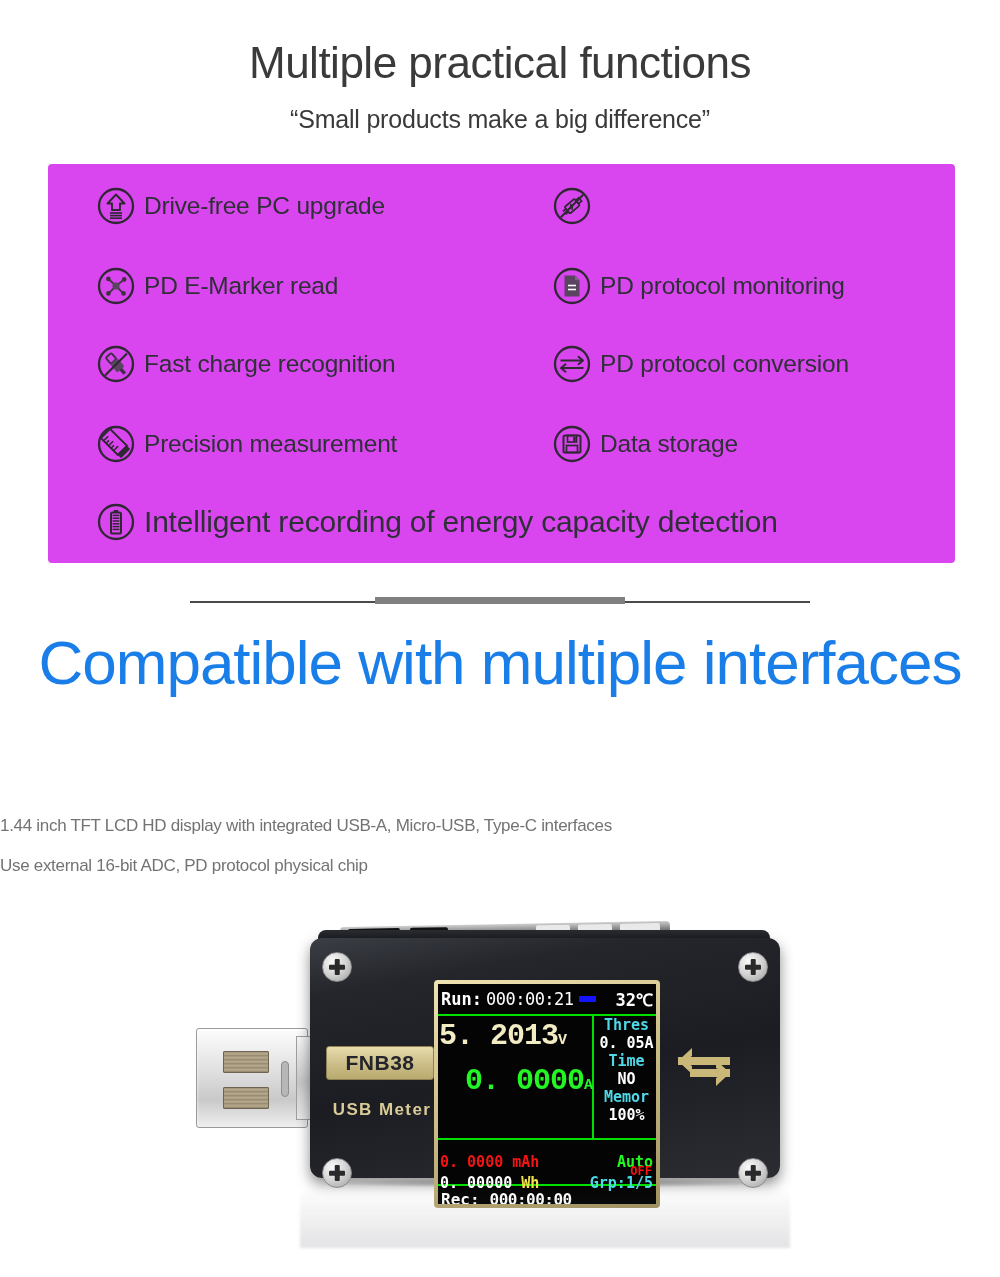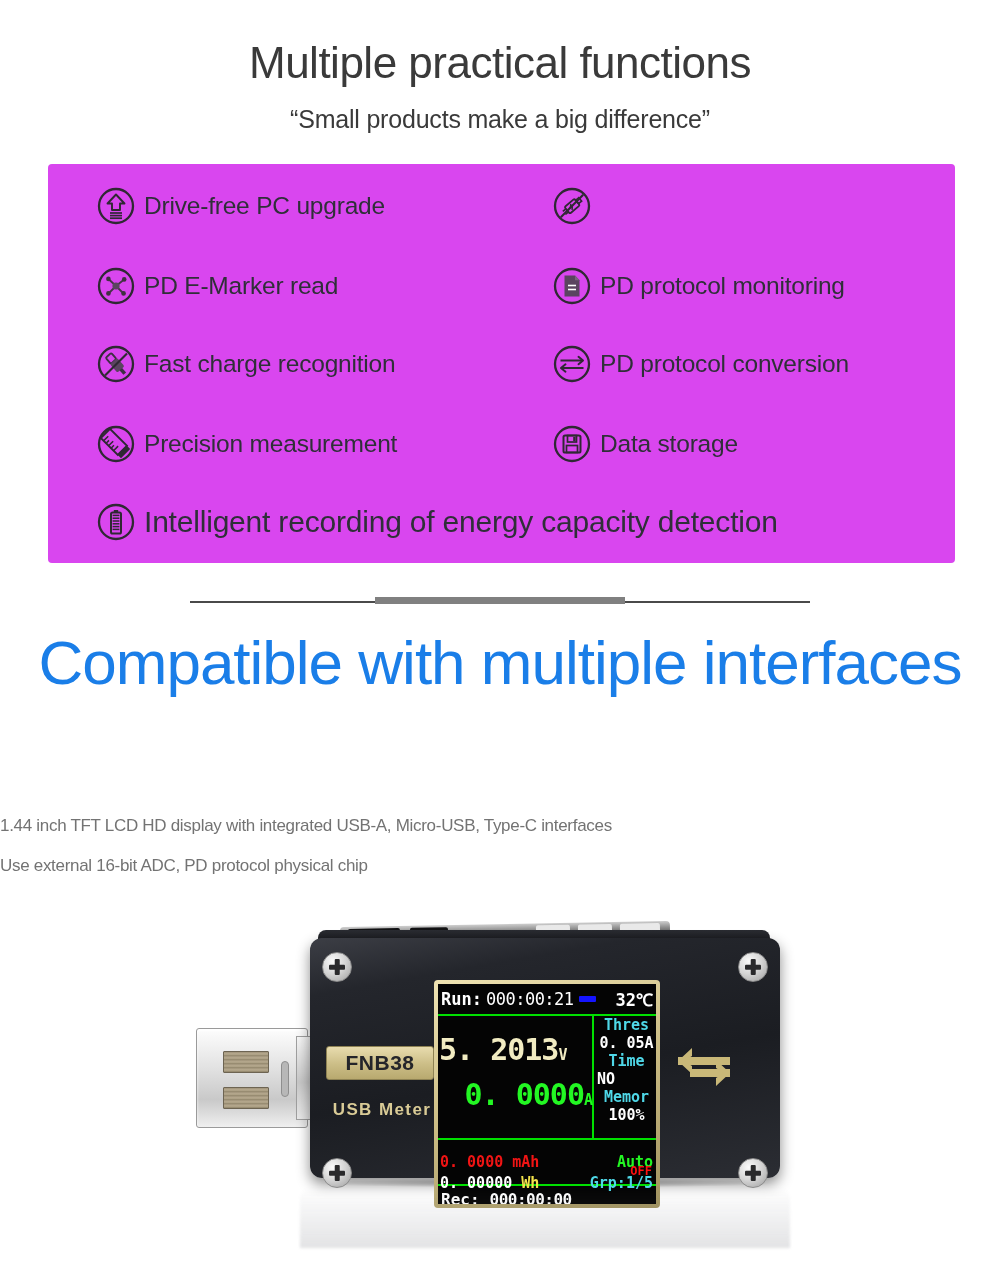--- a/index.html
+++ b/index.html
@@ -172,33 +172,33 @@
     position:relative; height:30px; display:flex; align-items:center;
     padding:0 3px; gap:4px;
   }
   .t-run{ color:#ffffff; font-size:17px; font-weight:700; }
   .t-time{ color:#ffffff; font-size:17px; font-weight:400; letter-spacing:-0.5px; }
   .t-blue-dash{ width:17px; height:6px; background:#1414ff; border-radius:1px; margin:0 1px; }
   .t-temp{ color:#ffffff; font-size:17px; font-weight:700; margin-left:auto; }
   .hline{ height:2px; background:#00e000; width:100%; }
 
   .lcd-mid{ display:flex; height:122px; }
-  .mid-left{ position:relative; width:154px; padding:14px 0 0 1px; }
+  .mid-left{ position:relative; width:154px; padding:0 0 0 1px;font-family:Liberation Mono, monospace; }
   .vline{ width:2px; background:#00e000; }
   .mid-right{ flex:1; padding-left:3px; text-align:center; }
 
   .big{ font-size:30px; font-weight:700; line-height:40px; letter-spacing:-1px; white-space:nowrap; }
   .big .u{ font-size:15px; }
   .v-val{ color:#f2ecc2; }
   .a-val{ color:#23f723; text-align:right; }
   .w-val{ color:#ff28d8; text-align:right; }
 
   .side-lbl{ color:#4fd8e8; font-size:15px; font-weight:700; line-height:18px; }
   .side-val{ color:#ffffff; font-size:15px; font-weight:700; line-height:18px; }
-  .side-val.r{ text-align:left; padding-right:0; }
+  .side-val.r{ text-align:center; padding-right:0; }
 
   .lcd-lower{ position:relative; height:44px; display:flex; padding-top:12px; }
   .lower-left{ width:140px; padding-left:2px; }
   .lower-right{ flex:1; text-align:right; padding-right:3px; }
   .mah{ color:#f01414; font-size:15px; font-weight:700; line-height:21px; }
   .mah .unit{ color:#f01414; }
   .wh{ color:#ffffff; font-size:15px; font-weight:700; line-height:21px; }
   .wh .unit{ color:#f2e24a; }
   .auto{ color:#23f723; font-size:15px; font-weight:700; line-height:21px; }
   .grp{ color:#4fd8e8; font-size:15px; font-weight:700; line-height:21px; }

